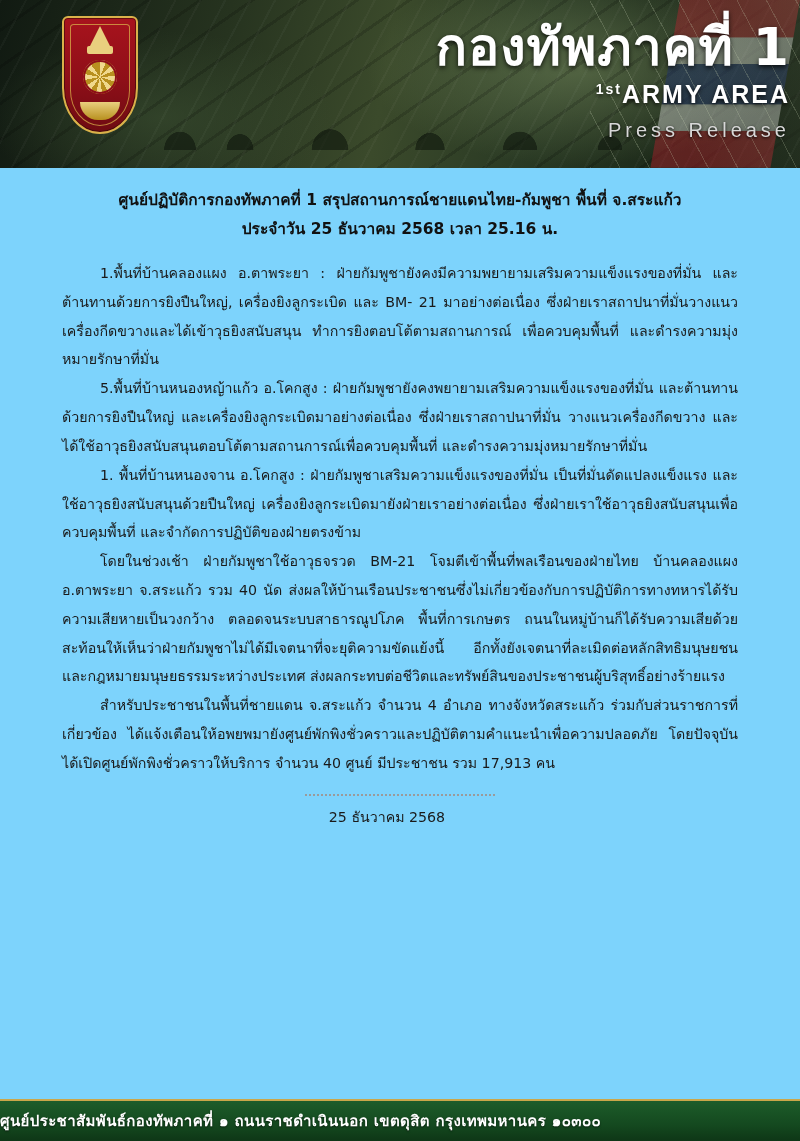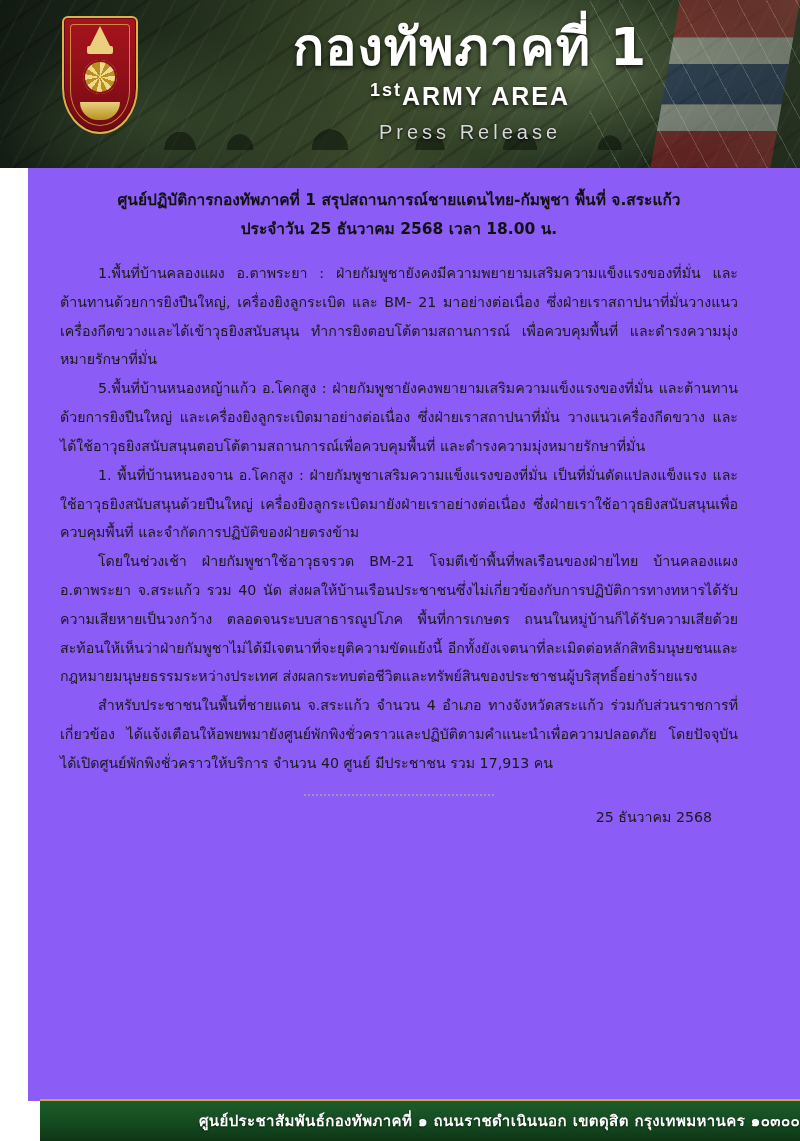--- a/index.html
+++ b/index.html
@@ -141,61 +141,60 @@
     width: 40px;
     height: 18px;
     background: linear-gradient(180deg, #e9cf7e, #b8901f);
     border-radius: 0 0 18px 18px;
   }
   .banner-titles {
     position: absolute;
     left: 150px;
     right: 10px;
     top: 18px;
-    text-align: center;
+    text-align: right;
     color: #ffffff;
   }
   .title-thai {
     font-family: "DejaVu Sans", sans-serif;
     font-size: 52px;
     font-weight: bold;
     letter-spacing: 1px;
     line-height: 1.15;
     text-shadow: 0 2px 5px rgba(0,0,0,0.8);
   }
   .title-en {
     margin-top: 2px;
     font-family: "Liberation Sans", sans-serif;
     font-size: 25px;
     font-weight: bold;
     letter-spacing: 2px;
     text-shadow: 0 2px 4px rgba(0,0,0,0.8);
   }
   .title-en sup {
-    font-size: 18px;
+    font-size: 14px;
     vertical-align: super;
   }
   .title-press {
     margin-top: 10px;
     font-family: "Liberation Sans", sans-serif;
     font-size: 20px;
     letter-spacing: 4px;
     color: #d8d8d8;
     text-shadow: 0 1px 3px rgba(0,0,0,0.9);
   }
   
   .sheet {
     position: absolute;
     left: 0; right: 0;
     top: 168px;
     bottom: 40px;
-    background: #8b5cf6;
-    padding: 18px 62px 0 32px;
+    background: #7dd3fc;
+    padding: 18px 62px 0 62px;
     box-sizing: border-box;
-    margin-left: 28px;
   }
   .doc-title {
     text-align: center;
     font-family: "DejaVu Sans", sans-serif;
     font-size: 15.5px;
     font-weight: bold;
     color: #111;
     line-height: 1.9;
   }
   .doc-body {
@@ -211,37 +210,36 @@
     text-indent: 38px;
   }
   .dotted {
     margin: 16px auto 4px auto;
     width: 190px;
     border-top: 2px dotted #9a9a9a;
     height: 0;
   }
   .sign-date {
     margin-top: 10px;
-    text-align: right;
+    text-align: center;
     padding-right: 26px;
     font-family: "DejaVu Sans", sans-serif;
     font-size: 14.2px;
     color: #1a1a1a;
   }
   
   .footer {
     position: absolute;
     left: 0; right: 0; bottom: 0;
     height: 40px;
     background: linear-gradient(180deg, #1d5c2a 0%, #14491f 60%, #0e3616 100%);
     display: flex;
     align-items: center;
-    justify-content: flex-end;
+    justify-content: flex-start;
     border-top: 2px solid #caa64a;
-    margin-left: 40px;
   }
   .footer-text {
     font-family: "DejaVu Sans", sans-serif;
     font-size: 15px;
     font-weight: bold;
     color: #ffffff;
     letter-spacing: 0.4px;
     text-shadow: 0 1px 2px rgba(0,0,0,0.6);
   }
 </style>
@@ -270,21 +268,21 @@
       <div class="title-en">
         <sup>1st</sup><span>ARMY AREA</span>
       </div>
       <div class="title-press">Press Release</div>
     </div>
   </div>
 
   <div class="sheet">
     <div class="doc-title">
       <div>ศูนย์ปฏิบัติการกองทัพภาคที่ 1 สรุปสถานการณ์ชายแดนไทย-กัมพูชา พื้นที่ จ.สระแก้ว</div>
-      <div>ประจำวัน 25 ธันวาคม 2568 เวลา 18.00 น.</div>
+      <div>ประจำวัน 25 ธันวาคม 2568 เวลา 25.16 น.</div>
     </div>
 
     <div class="doc-body">
       <p>1.พื้นที่บ้านคลองแผง อ.ตาพระยา : ฝ่ายกัมพูชายังคงมีความพยายามเสริมความแข็งแรงของที่มั่น และต้านทานด้วยการยิงปืนใหญ่, เครื่องยิงลูกระเบิด และ BM- 21 มาอย่างต่อเนื่อง ซึ่งฝ่ายเราสถาปนาที่มั่นวางแนวเครื่องกีดขวางและได้เข้าวุธยิงสนับสนุน ทำการยิงตอบโต้ตามสถานการณ์ เพื่อควบคุมพื้นที่ และดำรงความมุ่งหมายรักษาที่มั่น</p>
       <p>5.พื้นที่บ้านหนองหญ้าแก้ว อ.โคกสูง : ฝ่ายกัมพูชายังคงพยายามเสริมความแข็งแรงของที่มั่น และต้านทานด้วยการยิงปืนใหญ่ และเครื่องยิงลูกระเบิดมาอย่างต่อเนื่อง ซึ่งฝ่ายเราสถาปนาที่มั่น วางแนวเครื่องกีดขวาง และได้ใช้อาวุธยิงสนับสนุนตอบโต้ตามสถานการณ์เพื่อควบคุมพื้นที่ และดำรงความมุ่งหมายรักษาที่มั่น</p>
       <p>1. พื้นที่บ้านหนองจาน อ.โคกสูง : ฝ่ายกัมพูชาเสริมความแข็งแรงของที่มั่น เป็นที่มั่นดัดแปลงแข็งแรง และใช้อาวุธยิงสนับสนุนด้วยปืนใหญ่ เครื่องยิงลูกระเบิดมายังฝ่ายเราอย่างต่อเนื่อง ซึ่งฝ่ายเราใช้อาวุธยิงสนับสนุนเพื่อควบคุมพื้นที่ และจำกัดการปฏิบัติของฝ่ายตรงข้าม</p>
       <p>โดยในช่วงเช้า ฝ่ายกัมพูชาใช้อาวุธจรวด BM-21 โจมตีเข้าพื้นที่พลเรือนของฝ่ายไทย บ้านคลองแผง อ.ตาพระยา จ.สระแก้ว รวม 40 นัด ส่งผลให้บ้านเรือนประชาชนซึ่งไม่เกี่ยวข้องกับการปฏิบัติการทางทหารได้รับความเสียหายเป็นวงกว้าง ตลอดจนระบบสาธารณูปโภค พื้นที่การเกษตร ถนนในหมู่บ้านก็ได้รับความเสียด้วย สะท้อนให้เห็นว่าฝ่ายกัมพูชาไม่ได้มีเจตนาที่จะยุติความขัดแย้งนี้ อีกทั้งยังเจตนาที่ละเมิดต่อหลักสิทธิมนุษยชนและกฎหมายมนุษยธรรมระหว่างประเทศ ส่งผลกระทบต่อชีวิตและทรัพย์สินของประชาชนผู้บริสุทธิ์อย่างร้ายแรง</p>
       <p>สำหรับประชาชนในพื้นที่ชายแดน จ.สระแก้ว จำนวน 4 อำเภอ ทางจังหวัดสระแก้ว ร่วมกับส่วนราชการที่เกี่ยวข้อง ได้แจ้งเตือนให้อพยพมายังศูนย์พักพิงชั่วคราวและปฏิบัติตามคำแนะนำเพื่อความปลอดภัย โดยปัจจุบันได้เปิดศูนย์พักพิงชั่วคราวให้บริการ จำนวน 40 ศูนย์ มีประชาชน รวม 17,913 คน</p>
     </div>
 

